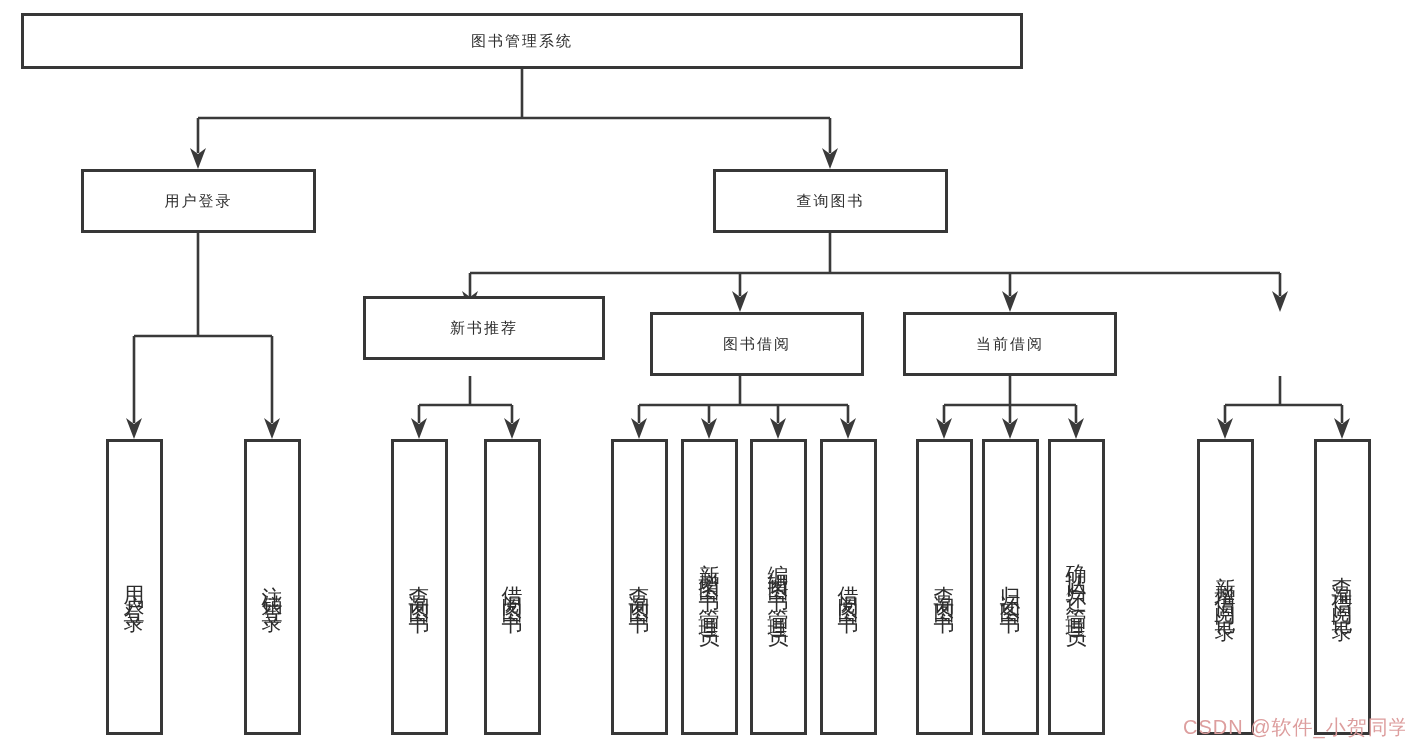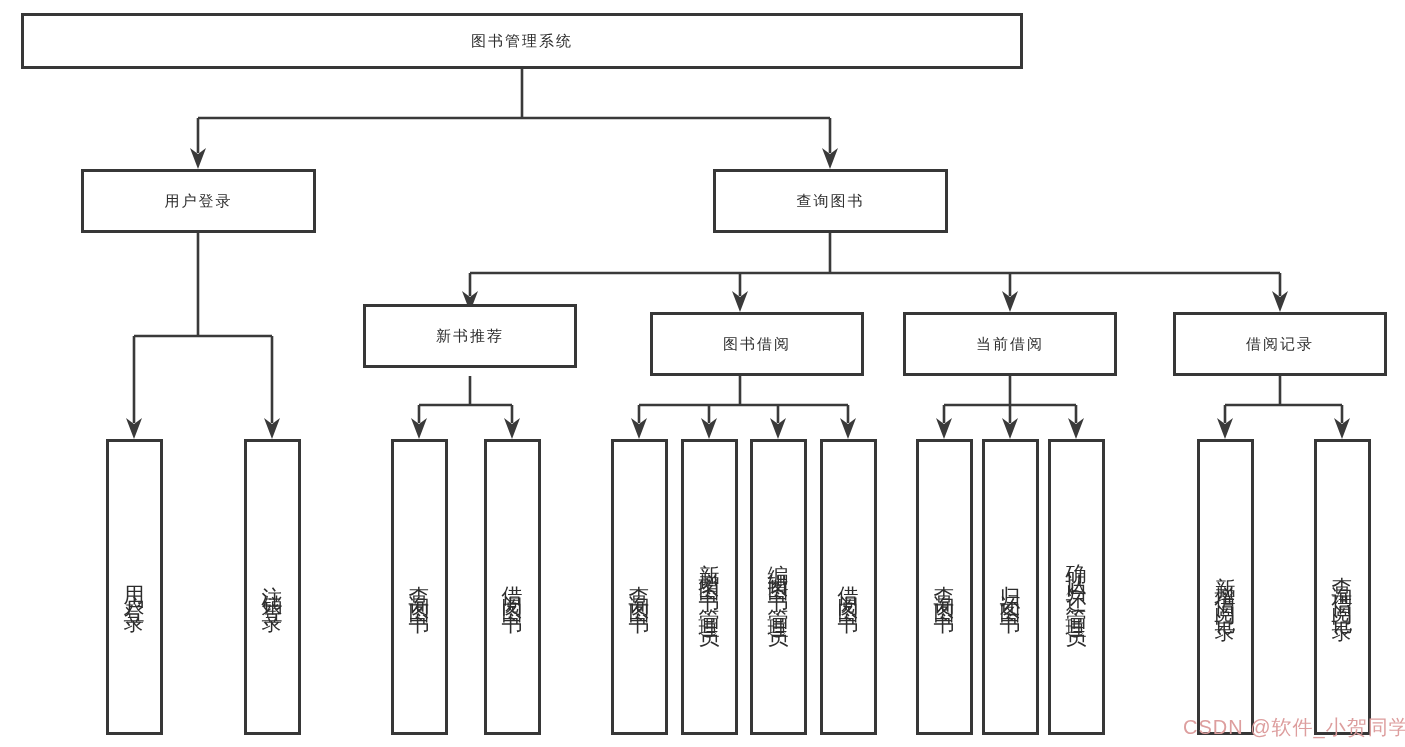--- a/index.html
+++ b/index.html
@@ -91,24 +91,23 @@
       <path d="M1217 418 L1225 439 L1233 418 L1225 424 Z"></path>
       <path d="M1334 418 L1342 439 L1350 418 L1342 424 Z"></path>
     </g>
   </svg>
 
   <div class="box" style="left:21px; top:13px; width:1002px; height:56px;">图书管理系统</div>
 
   <div class="box" style="left:81px; top:169px; width:235px; height:64px;">用户登录</div>
   <div class="box" style="left:713px; top:169px; width:235px; height:64px;">查询图书</div>
 
-  <div class="box" style="left:363px; top:304px; width:214px; height:64px;">新书推荐</div>
+  <div class="box" style="left:363px; top:296px; width:242px; height:64px;">新书推荐</div>
   <div class="box" style="left:650px; top:312px; width:214px; height:64px;">图书借阅</div>
   <div class="box" style="left:903px; top:312px; width:214px; height:64px;">当前借阅</div>
-  <div class="box" style="left:1173px; top:312px; width:214px; height:64px;">借阅记录</div>
 
   <div class="box leaf" style="left:106px; top:439px; width:57px; height:296px;">用户登录</div>
   <div class="box leaf" style="left:244px; top:439px; width:57px; height:296px;">注销登录</div>
 
   <div class="box leaf" style="left:391px; top:439px; width:57px; height:296px;">查询图书</div>
   <div class="box leaf" style="left:484px; top:439px; width:57px; height:296px;">借阅图书</div>
 
   <div class="box leaf" style="left:611px; top:439px; width:57px; height:296px;">查询图书</div>
   <div class="box leaf" style="left:681px; top:439px; width:57px; height:296px;">新增图书（管理员）</div>
   <div class="box leaf" style="left:750px; top:439px; width:57px; height:296px;">编辑图书（管理员）</div>

